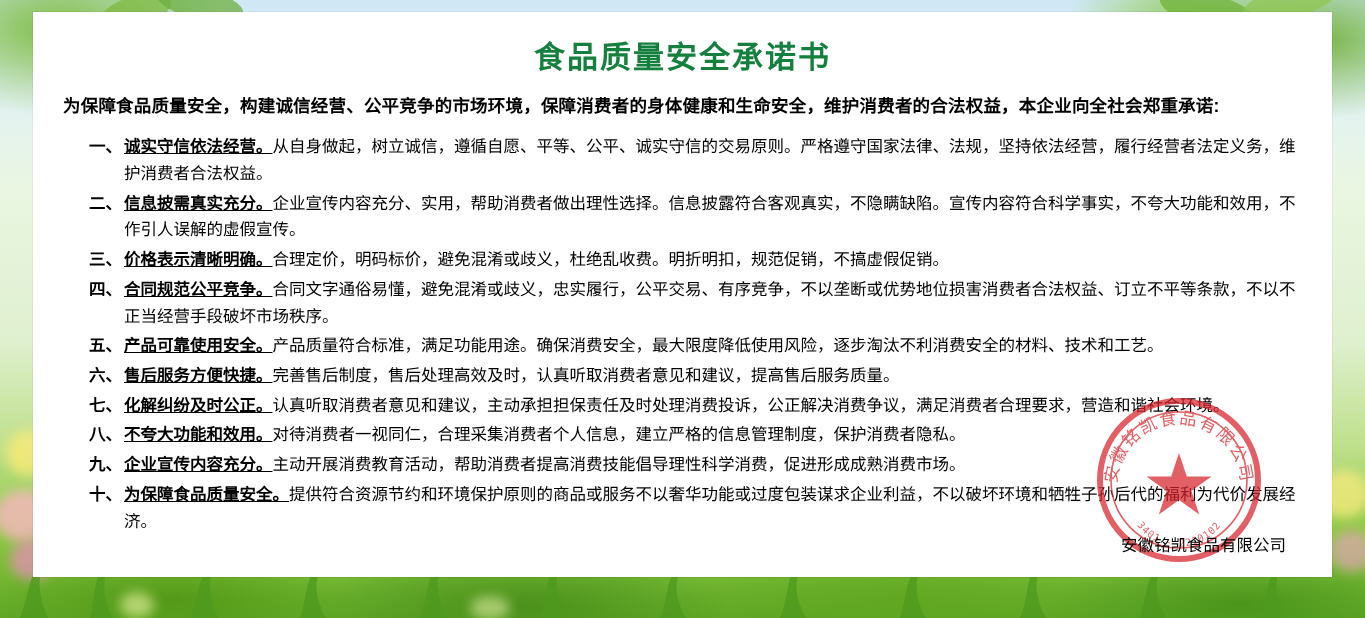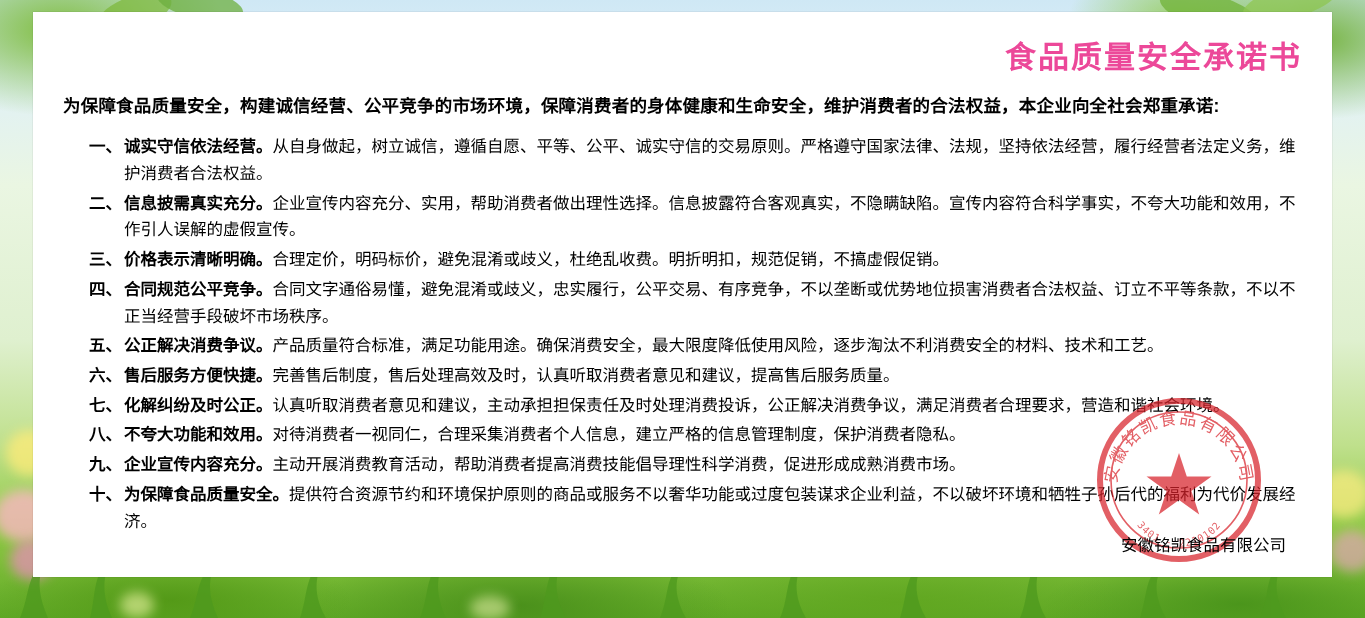--- a/index.html
+++ b/index.html
@@ -64,25 +64,25 @@
   }
 
   .doc-inner {
     position: relative;
     padding: 16px 30px 0 30px;
     height: 100%;
     box-sizing: border-box;
   }
 
   .doc-title {
-    text-align: right;
+    text-align: center;
     font-size: 31px;
     font-weight: bold;
     letter-spacing: 2px;
-    color: #ec4899;
+    color: #15803d;
     margin: 4px 0 16px 0;
     font-family: "DejaVu Sans", "Liberation Sans", sans-serif;
   }
 
   .doc-lead {
     font-size: 17.5px;
     font-weight: bold;
     color: #000;
     line-height: 1.5;
     margin: 16px 0 14px 0;
@@ -107,20 +107,21 @@
     font-weight: bold;
     white-space: nowrap;
     padding-left: 26px;
     padding-right: 2px;
   }
   .clause-body {
     flex: 1 1 auto;
   }
   .clause-head {
     font-weight: bold;
+    text-decoration: underline;
   }
   .clause-text {
     font-weight: normal;
   }
 
   
   .sign-block {
     position: absolute;
     right: 46px;
     bottom: 18px;
@@ -204,21 +205,21 @@
         <li class="clause">
           <span class="clause-num">三、</span>
           <span class="clause-body"><span class="clause-head">价格表示清晰明确。</span><span class="clause-text">合理定价，明码标价，避免混淆或歧义，杜绝乱收费。明折明扣，规范促销，不搞虚假促销。</span></span>
         </li>
         <li class="clause">
           <span class="clause-num">四、</span>
           <span class="clause-body"><span class="clause-head">合同规范公平竞争。</span><span class="clause-text">合同文字通俗易懂，避免混淆或歧义，忠实履行，公平交易、有序竞争，不以垄断或优势地位损害消费者合法权益、订立不平等条款，不以不正当经营手段破坏市场秩序。</span></span>
         </li>
         <li class="clause">
           <span class="clause-num">五、</span>
-          <span class="clause-body"><span class="clause-head">公正解决消费争议。</span><span class="clause-text">产品质量符合标准，满足功能用途。确保消费安全，最大限度降低使用风险，逐步淘汰不利消费安全的材料、技术和工艺。</span></span>
+          <span class="clause-body"><span class="clause-head">产品可靠使用安全。</span><span class="clause-text">产品质量符合标准，满足功能用途。确保消费安全，最大限度降低使用风险，逐步淘汰不利消费安全的材料、技术和工艺。</span></span>
         </li>
         <li class="clause">
           <span class="clause-num">六、</span>
           <span class="clause-body"><span class="clause-head">售后服务方便快捷。</span><span class="clause-text">完善售后制度，售后处理高效及时，认真听取消费者意见和建议，提高售后服务质量。</span></span>
         </li>
         <li class="clause">
           <span class="clause-num">七、</span>
           <span class="clause-body"><span class="clause-head">化解纠纷及时公正。</span><span class="clause-text">认真听取消费者意见和建议，主动承担担保责任及时处理消费投诉，公正解决消费争议，满足消费者合理要求，营造和谐社会环境。</span></span>
         </li>
         <li class="clause">

